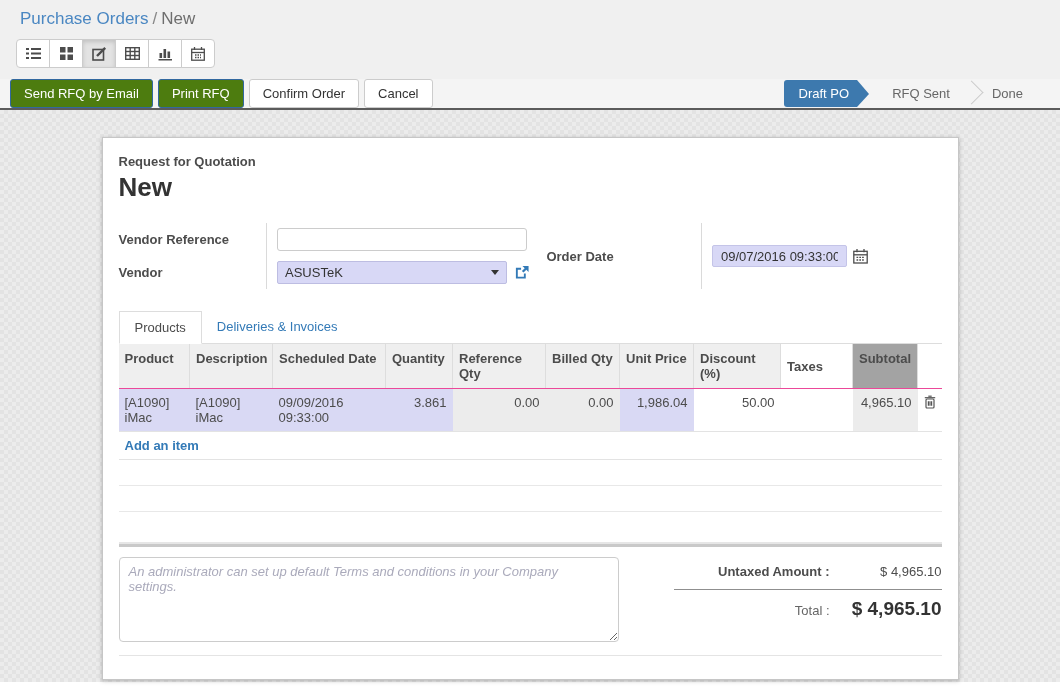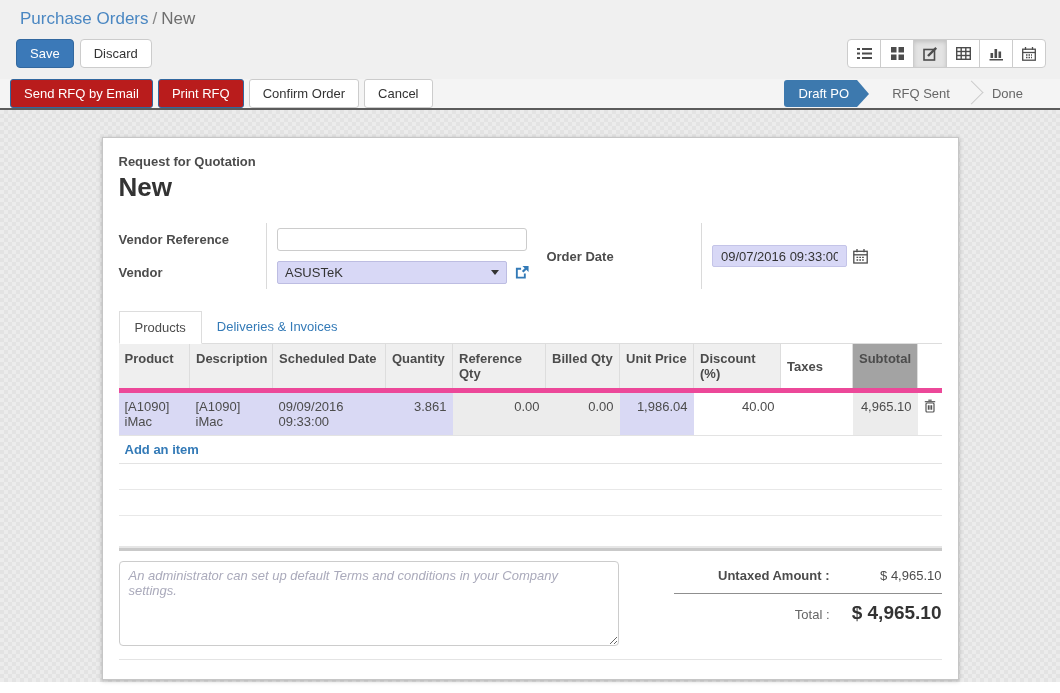--- a/index.html
+++ b/index.html
@@ -33,21 +33,21 @@
   
   .action-bar {
     background:#f4f4f4; border-bottom:2px solid #5b5b5b; height:31px;
     display:flex; justify-content:space-between; align-items:stretch;
   }
   .action-buttons { display:flex; gap:5px; padding-left:10px; }
   .abtn {
     font-family:inherit; font-size:13px; padding:0 13px; border:1px solid #ccc; border-radius:3px;
     background:#fff; color:#333; cursor:pointer; height:29px;
   }
-  .abtn.primary { background:#b91c1c; border-color:#32689f; color:#fff; }
+  .abtn.primary { background:#4d7c0f; border-color:#32689f; color:#fff; }
   .statusbar { display:flex; align-items:stretch; padding-right:16px; }
   .step { position:relative; line-height:29px; padding:0 21px; color:#666; cursor:pointer; white-space:nowrap; }
   .step.chev::after {
     content:""; position:absolute; right:-9px; top:5px; width:16px; height:16px;
     border-top:1px solid #ccc; border-right:1px solid #ccc; transform:rotate(45deg); background:transparent;
   }
   .step.active {
     background:#3d79ae; color:#fff; border-radius:3px 0 0 3px; margin:1px 14px 1px 0;
     line-height:27px; padding:0 8px 0 15px;
   }
@@ -95,21 +95,21 @@
   .cal-btn { background:none; border:none; padding:0; margin-left:6px; cursor:pointer; vertical-align:middle; }
   
   .tabs { margin-top:22px; border-bottom:1px solid #ddd; display:flex; }
   .tab { padding:8px 15px; cursor:pointer; }
   .tab.active { border:1px solid #ddd; border-bottom:1px solid #fff; margin-bottom:-1px; background:#fff; color:#4c4c4c; }
   .tab.link { color:#337ab7; }
   
   table.lines { width:823px; border-collapse:collapse; table-layout:fixed; }
   table.lines th {
     background:#efefef; font-weight:bold; text-align:left; vertical-align:top;
-    padding:7px 6px; border-right:1px solid #ddd; border-bottom:5px solid #ec4899; color:#4c4c4c;
+    padding:7px 6px; border-right:1px solid #ddd; border-bottom:1px solid #ec4899; color:#4c4c4c;
   }
   table.lines th.hdr-white { background:#fff; vertical-align:middle; }
   table.lines th.hdr-darker { background:#a3a3a3; }
   table.lines th.hdr-trash { background:#fff; border-right:none; }
   table.lines td { padding:6px; vertical-align:top; border-bottom:1px solid #e3e3e3; }
   td.cell-purple { background:#d9d9f4; }
   td.cell-gray { background:#ececec; }
   .num { text-align:right; }
   .add-item-cell { padding:6px !important; }
   .add-item { color:#337ab7; font-weight:bold; cursor:pointer; }
@@ -134,24 +134,20 @@
   svg { display:block; }
 </style>
 </head>
 <body>
 
 <div class="top">
   <div class="breadcrumb">
     <a class="bc-link">Purchase Orders</a><span class="bc-sep">/</span><span class="bc-current">New</span>
   </div>
   <div class="toolbar">
-    <div class="toolbar-left">
-      <button class="btn btn-primary">Save</button>
-      <button class="btn">Discard</button>
-    </div>
     <div class="switcher">
       <button class="switch-btn">
           <span>
             <svg width="15" height="13" viewBox="0 0 15 13">
               <g fill="#4c4c4c">
                 <rect x="0" y="1" width="3" height="2"></rect>
                 <rect x="5" y="1" width="10" height="2"></rect>
                 <rect x="0" y="5.5" width="3" height="2"></rect>
                 <rect x="5" y="5.5" width="10" height="2"></rect>
                 <rect x="0" y="10" width="3" height="2"></rect>
@@ -328,21 +324,21 @@
       </thead>
       <tbody>
         <tr>
           <td class="cell-purple">[A1090] iMac</td>
           <td class="cell-purple">[A1090] iMac</td>
           <td class="cell-purple">09/09/2016 09:33:00</td>
           <td class="cell-purple num">3.861</td>
           <td class="cell-gray num">0.00</td>
           <td class="cell-gray num">0.00</td>
           <td class="cell-purple num">1,986.04</td>
-          <td class="num">40.00</td>
+          <td class="num">50.00</td>
           <td></td>
           <td class="cell-gray num">4,965.10</td>
           <td>
             <button class="trash-btn"><span><svg width="12" height="14" viewBox="0 0 12 14">
                     <g stroke="#555" stroke-width="1.2" fill="none">
                       <rect x="2" y="4" width="8" height="9" rx="1"></rect>
                       <line x1="0.8" y1="2.7" x2="11.2" y2="2.7"></line>
                       <line x1="4.3" y1="1.2" x2="7.7" y2="1.2"></line>
                       <line x1="4.4" y1="6.2" x2="4.4" y2="10.8"></line>
                       <line x1="6" y1="6.2" x2="6" y2="10.8"></line>

